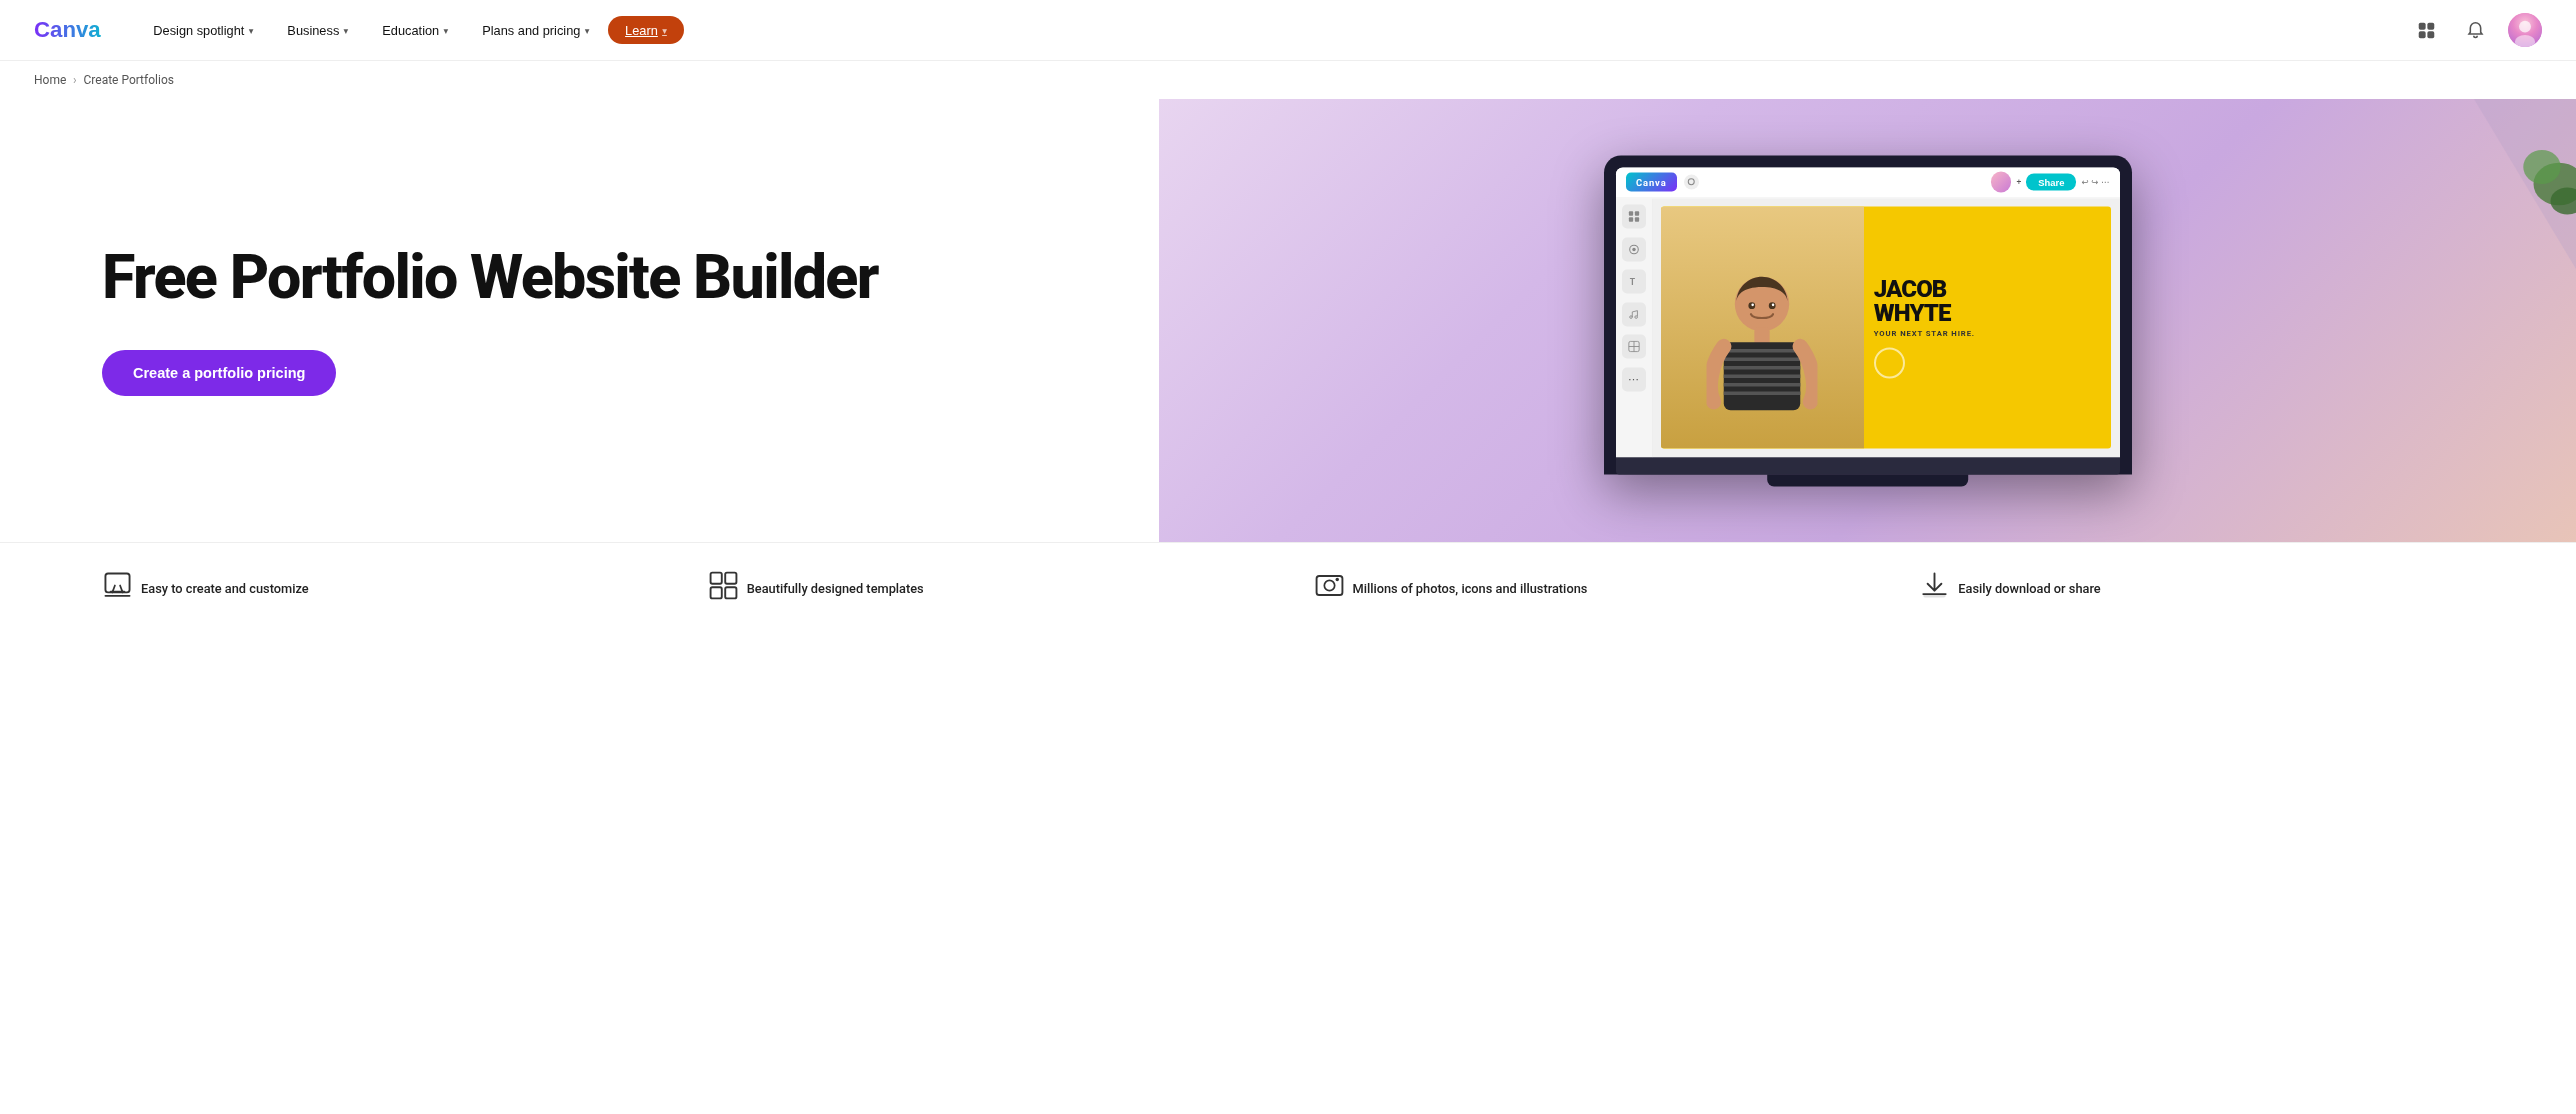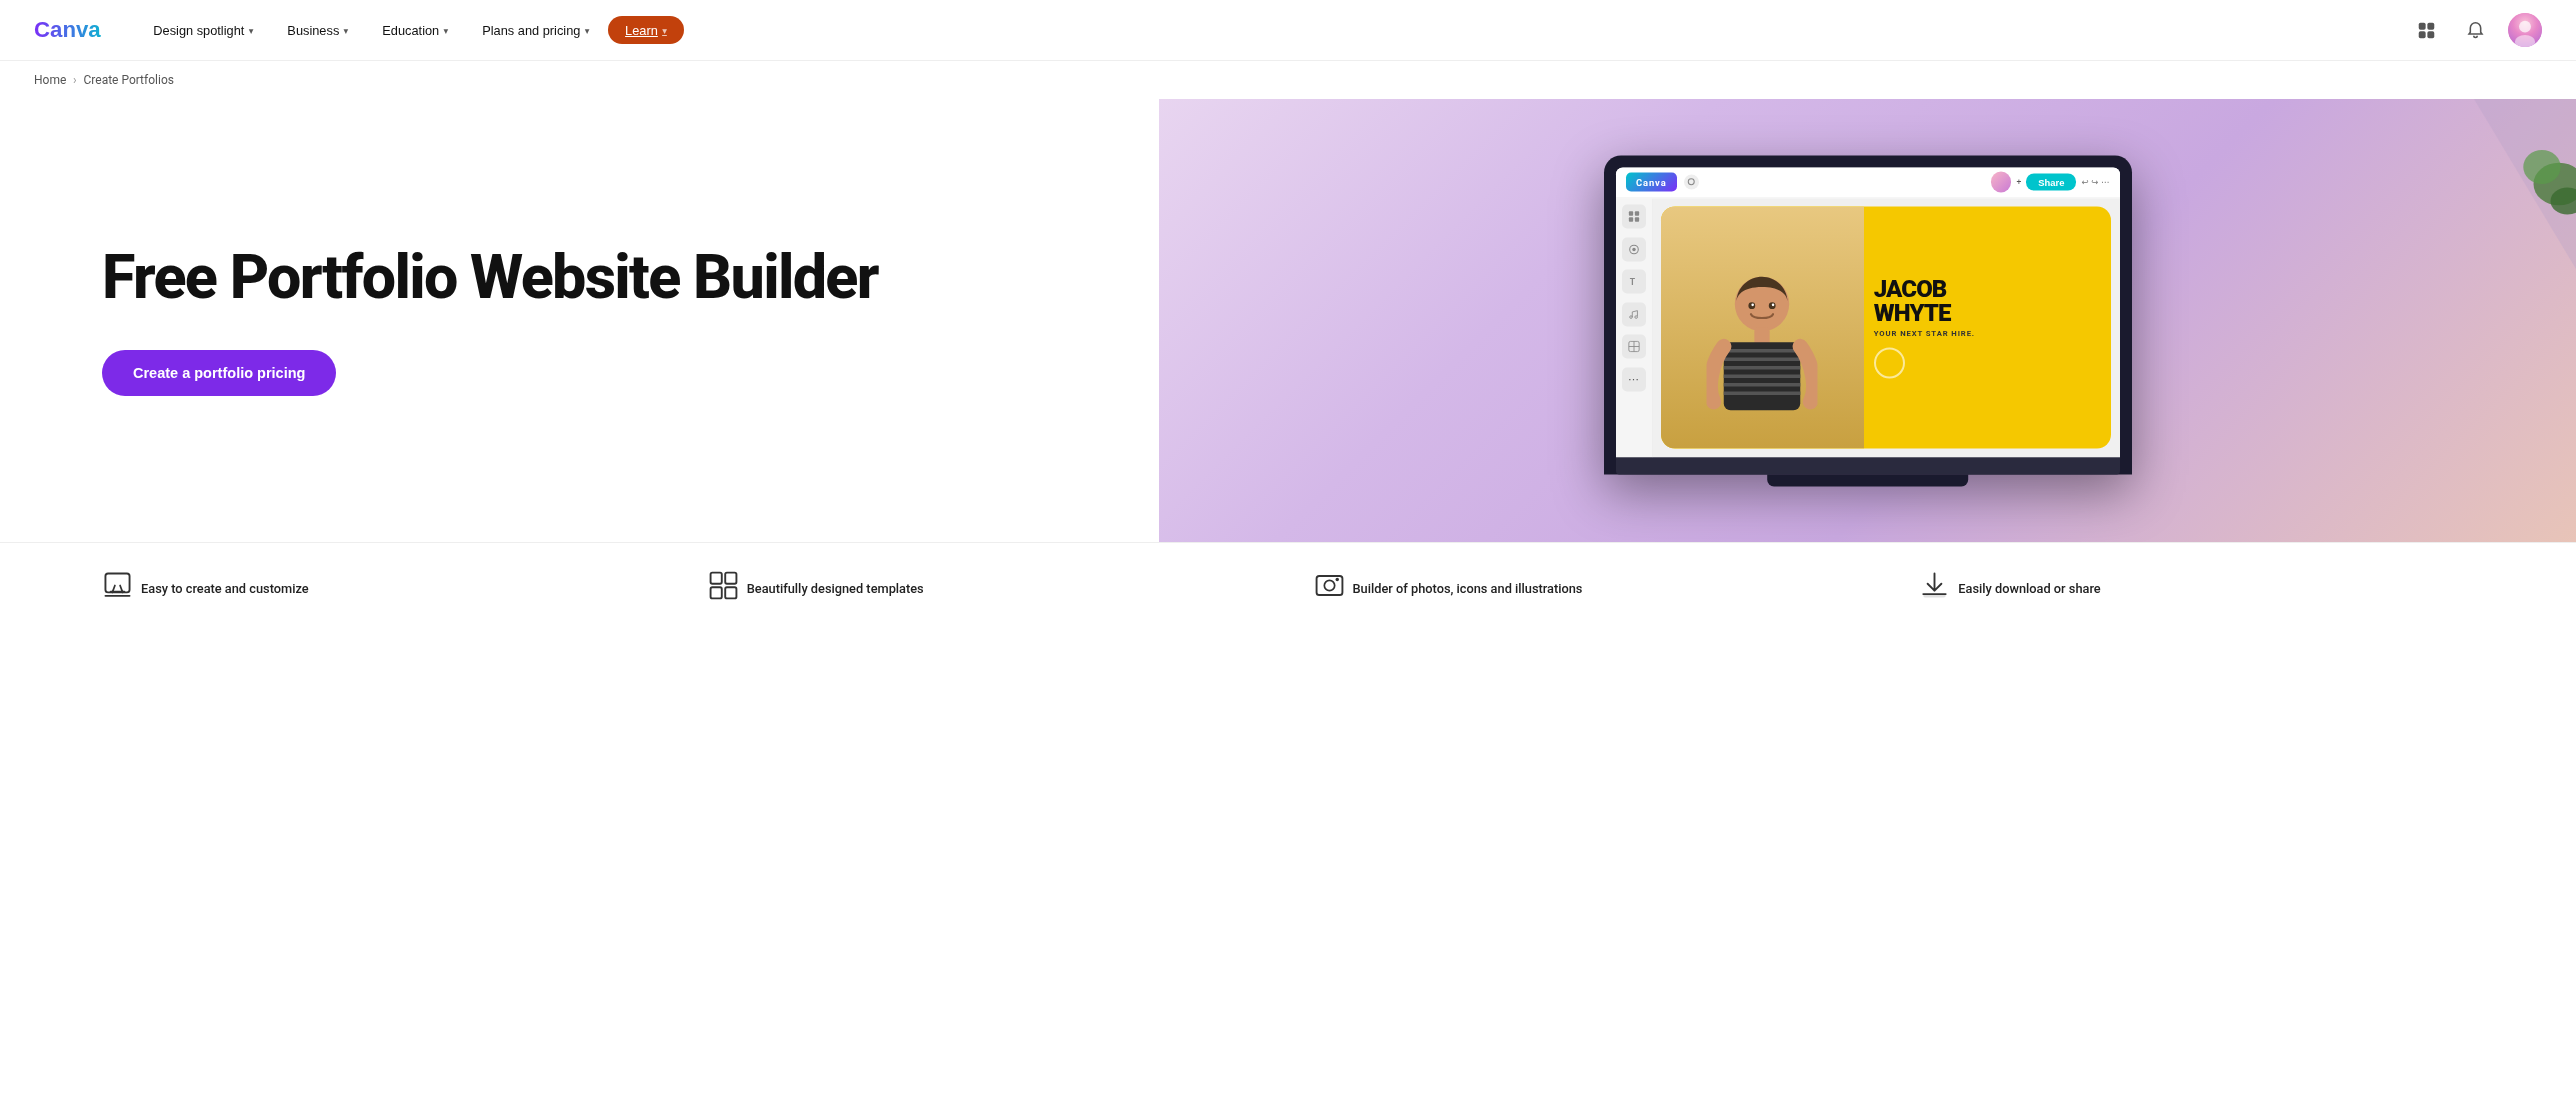--- a/index.html
+++ b/index.html
@@ -244,21 +244,21 @@
       background: #f0f0f0;
       display: flex;
       align-items: center;
       justify-content: center;
       padding: 8.5px;
     }
     .portfolio-card {
       background: #f5c800;
       width: 100%;
       height: 100%;
-      border-radius: 14px;
+      border-radius: 3px;
       display: flex;
       align-items: center;
       overflow: hidden;
       position: relative;
     }
     .portfolio-person {
       width: 45%;
       height: 100%;
       background: linear-gradient(180deg, #e8c880 0%, #c8a040 100%);
       position: relative;
@@ -575,21 +575,21 @@
     <span class="feature-text">Beautifully designed templates</span>
   </div>
   <div class="feature-item">
     <span class="feature-icon">
       <svg width="31" height="31" viewBox="0 0 36 36" fill="none">
         <rect x="3" y="7" width="30" height="22" rx="3" stroke="#333" stroke-width="2.2" fill="none"></rect>
         <circle cx="18" cy="18" r="6" stroke="#333" stroke-width="2" fill="none"></circle>
         <circle cx="27" cy="11" r="2" fill="#333"></circle>
       </svg>
     </span>
-    <span class="feature-text">Builder of photos, icons and illustrations</span>
+    <span class="feature-text">Millions of photos, icons and illustrations</span>
   </div>
   <div class="feature-item">
     <span class="feature-icon">
       <svg width="31" height="31" viewBox="0 0 36 36" fill="none">
         <path d="M18 4v20M10 16l8 8 8-8" stroke="#333" stroke-width="2.2" stroke-linecap="round" stroke-linejoin="round"></path>
         <path d="M5 28h26" stroke="#333" stroke-width="2.2" stroke-linecap="round"></path>
         <rect x="5" y="28" width="26" height="4" rx="2" fill="#333" opacity="0.15"></rect>
       </svg>
     </span>
     <span class="feature-text">Easily download or share</span>

